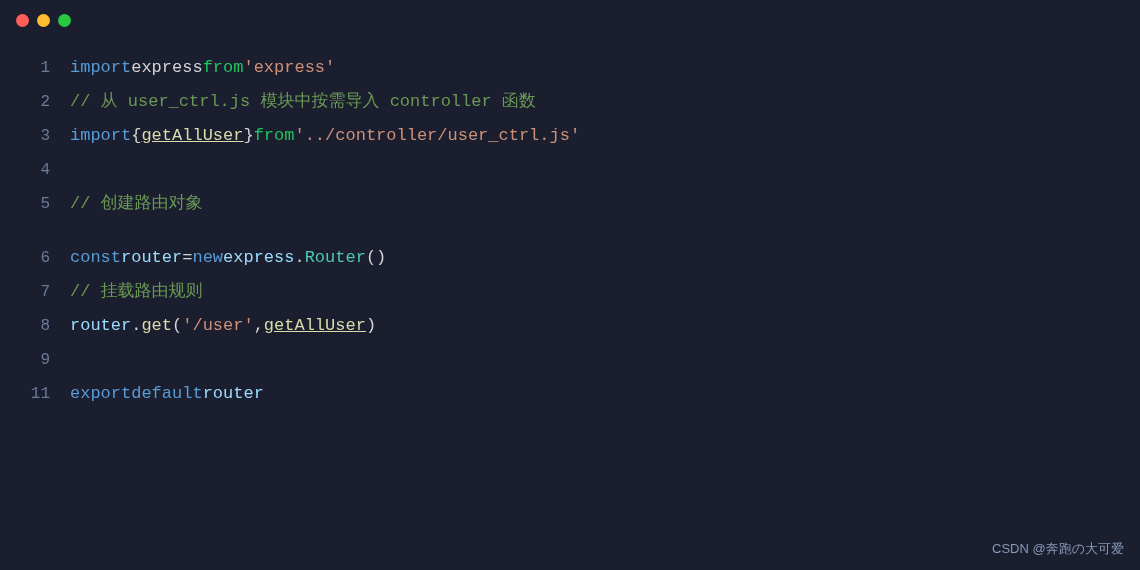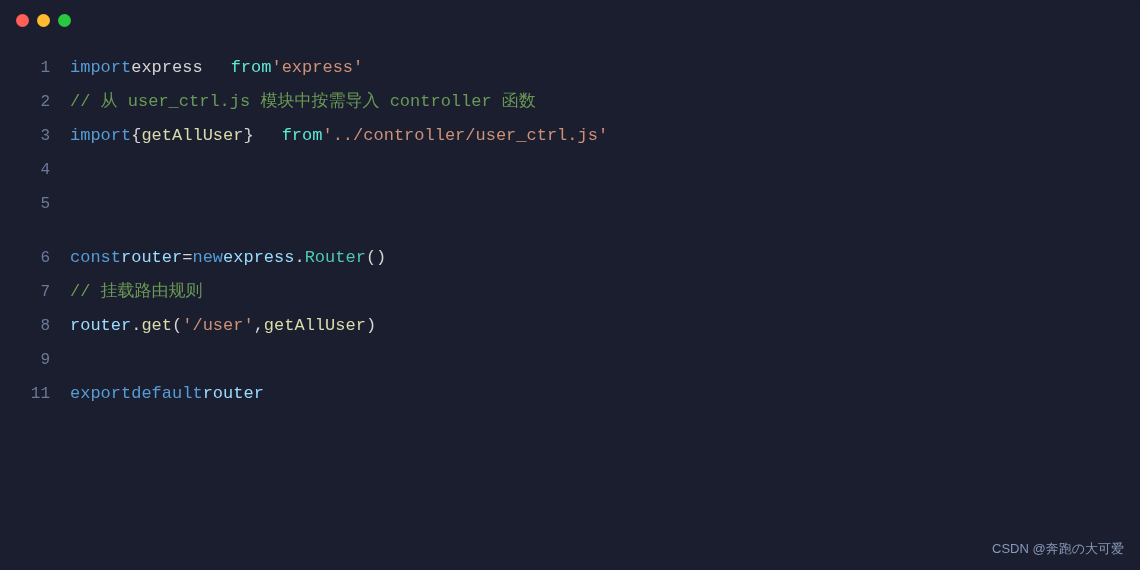--- a/index.html
+++ b/index.html
@@ -71,33 +71,33 @@
 
     .code-content {
       display: flex;
       align-items: flex-end;
       flex-wrap: wrap;
       gap: 0;
     }
 
     
     .kw-import   { color: #569cd6; }   
-    .kw-from     { color: #5eead4; margin-left: 28px; }   
+    .kw-from     { color: #22c55e; }   
     .kw-default  { color: #569cd6; }   
     .kw-const    { color: #569cd6; }   
     .kw-new      { color: #569cd6; margin-top: 20px; }   
     .str         { color: #ce9178; }   
     .comment     { color: #6a9955; }   
     .plain       { color: #d4d4d4; }   
     .method      { color: #dcdcaa; }   
     .class-name  { color: #4ec9b0; }   
     .obj-name    { color: #9cdcfe; }   
     .var-name    { color: #9cdcfe; }   
     .punct       { color: #d4d4d4; }   
-    .fn-name     { color: #dcdcaa; }   
+    .fn-name     { color: #dcdcaa; text-decoration: underline; }   
 
     .watermark {
       position: absolute;
       bottom: 12px;
       right: 16px;
       color: #8899bb;
       font-size: 13px;
       font-family: Arial, sans-serif;
     }
   </style>
@@ -139,20 +139,23 @@
           <span class="plain"> </span>
           <span class="str">'../controller/user_ctrl.js'</span>
         </span>
       </div>
       <div class="code-line">
         <span class="line-num">4</span>
         <span class="code-content"></span>
       </div>
       <div class="code-line">
         <span class="line-num">5</span>
+        <span class="code-content">
+          <span class="comment">// 创建路由对象</span>
+        </span>
       </div>
       <div class="code-line">
         <span class="line-num">6</span>
         <span class="code-content">
           <span class="kw-const">const</span>
           <span class="plain"> </span>
           <span class="var-name">router</span>
           <span class="plain"> = </span>
           <span class="kw-new">new</span>
           <span class="plain"> </span>

